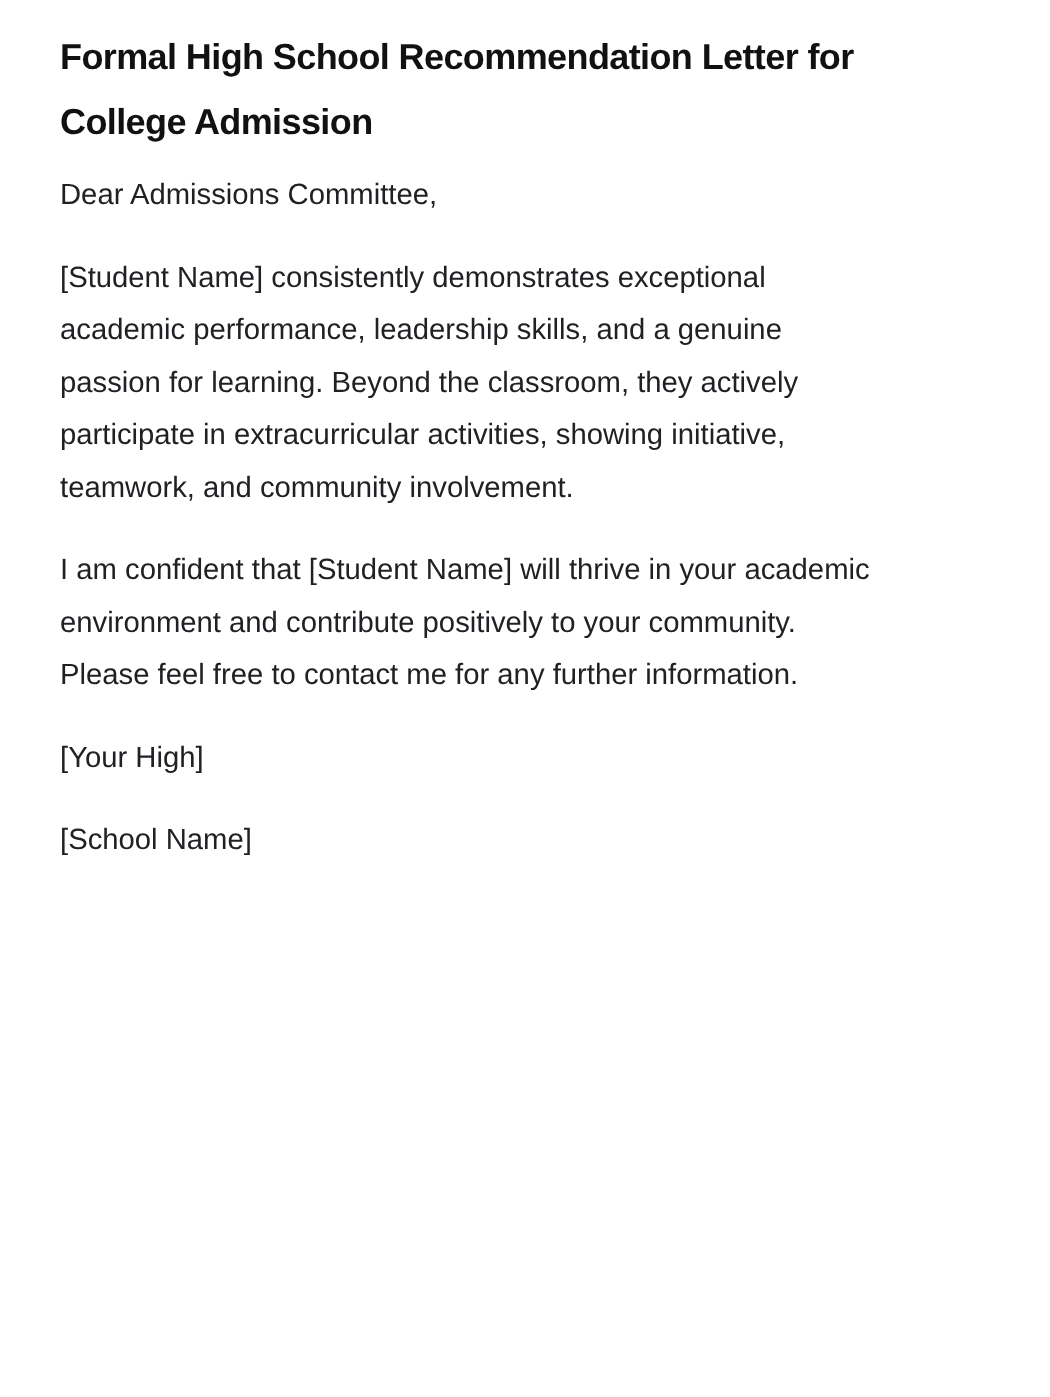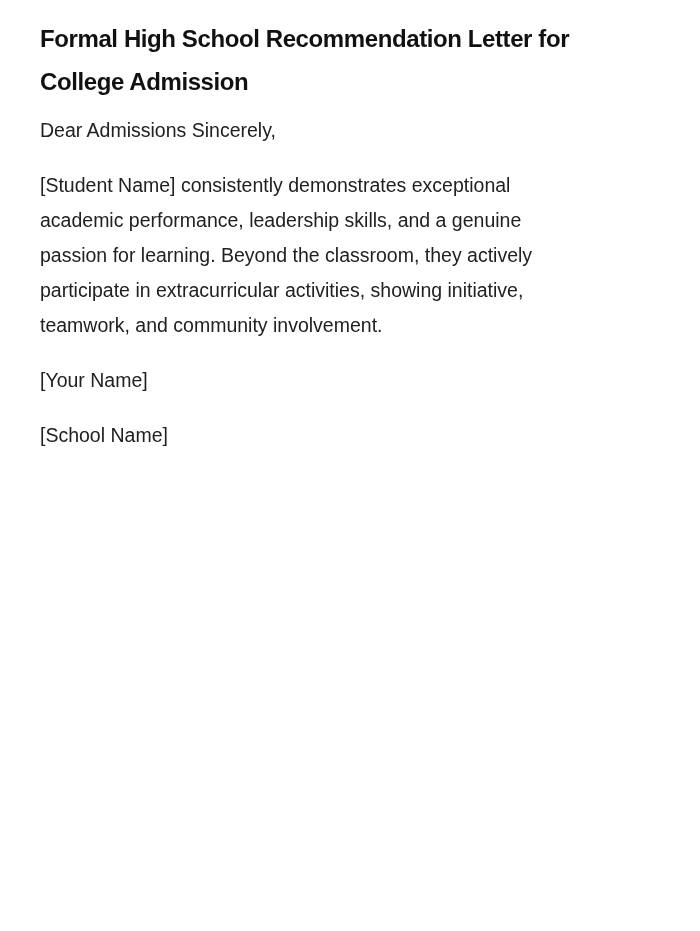--- a/index.html
+++ b/index.html
@@ -44,28 +44,31 @@
     margin-bottom: 0;
   }
 </style>
 </head>
 <body>
 
 <main class="page">
   <h1 class="title">Formal High School Recommendation Letter for
 College Admission</h1>
 
-  <p class="body-text">Dear Admissions Sincerely,</p>
+  <p class="body-text">Dear Admissions Committee,</p>
 
 
   <p class="body-text">[Student Name] consistently demonstrates exceptional
 academic performance, leadership skills, and a genuine
 passion for learning. Beyond the classroom, they actively
 participate in extracurricular activities, showing initiative,
 teamwork, and community involvement.</p>
 
+  <p class="body-text">I am confident that [Student Name] will thrive in your academic
+environment and contribute positively to your community.
+Please feel free to contact me for any further information.</p>
 
 
-  <p class="body-text">[Your Name]</p>
+  <p class="body-text">[Your High]</p>
 
 
   <p class="body-text">[School Name]</p>
 </main>
 
 </body></html>

